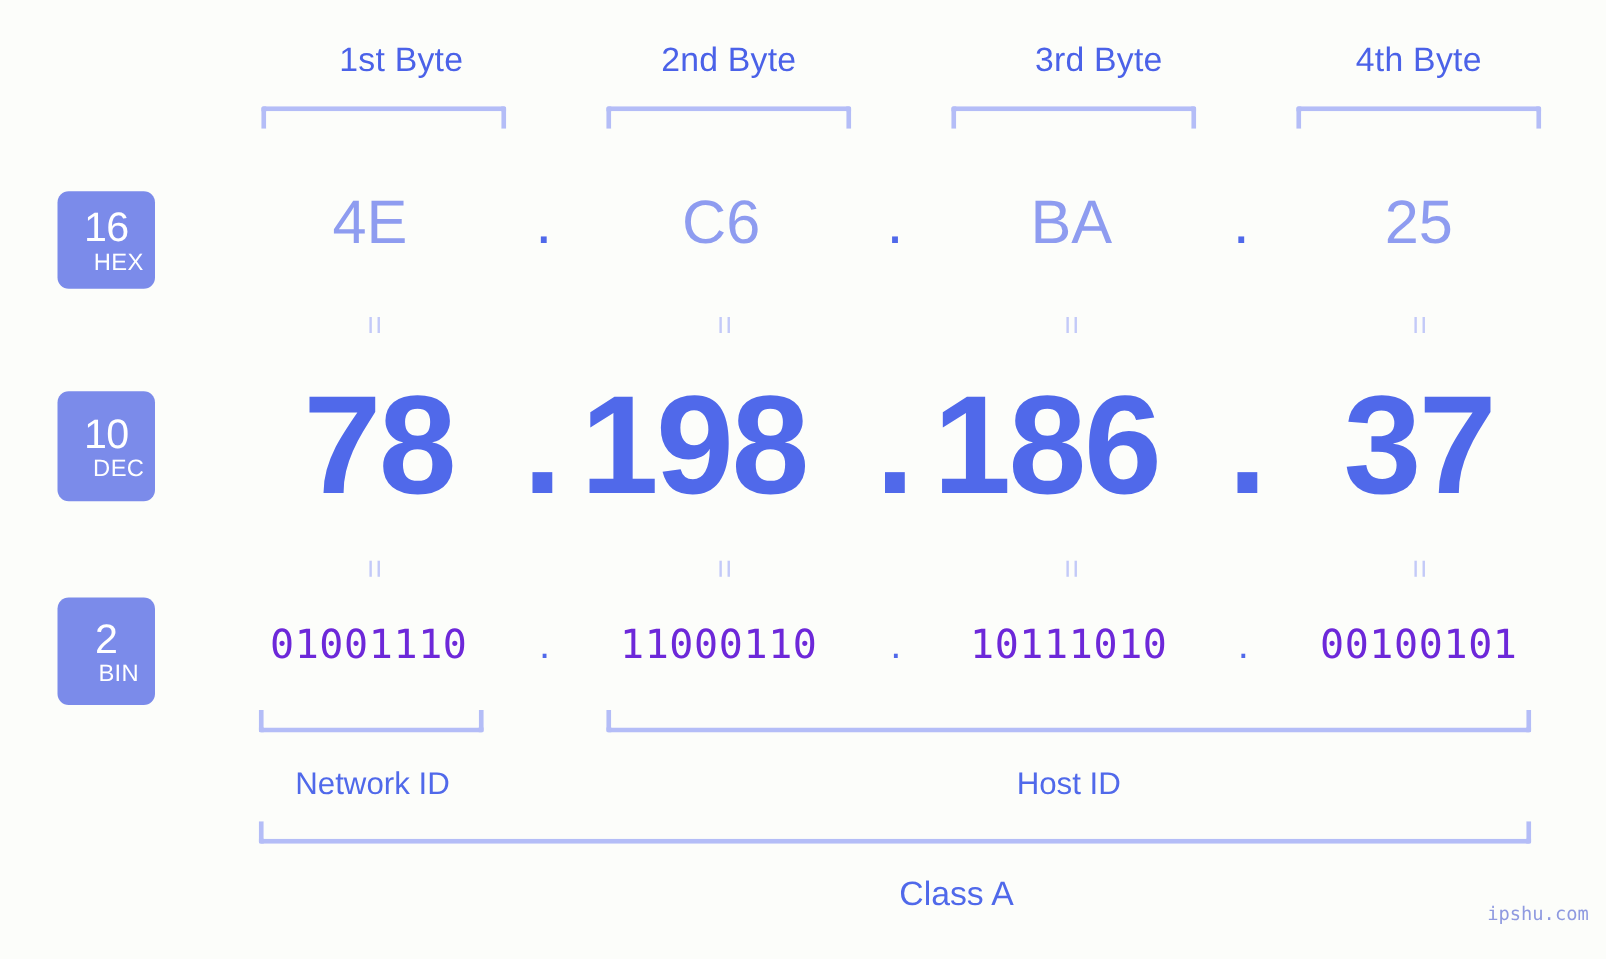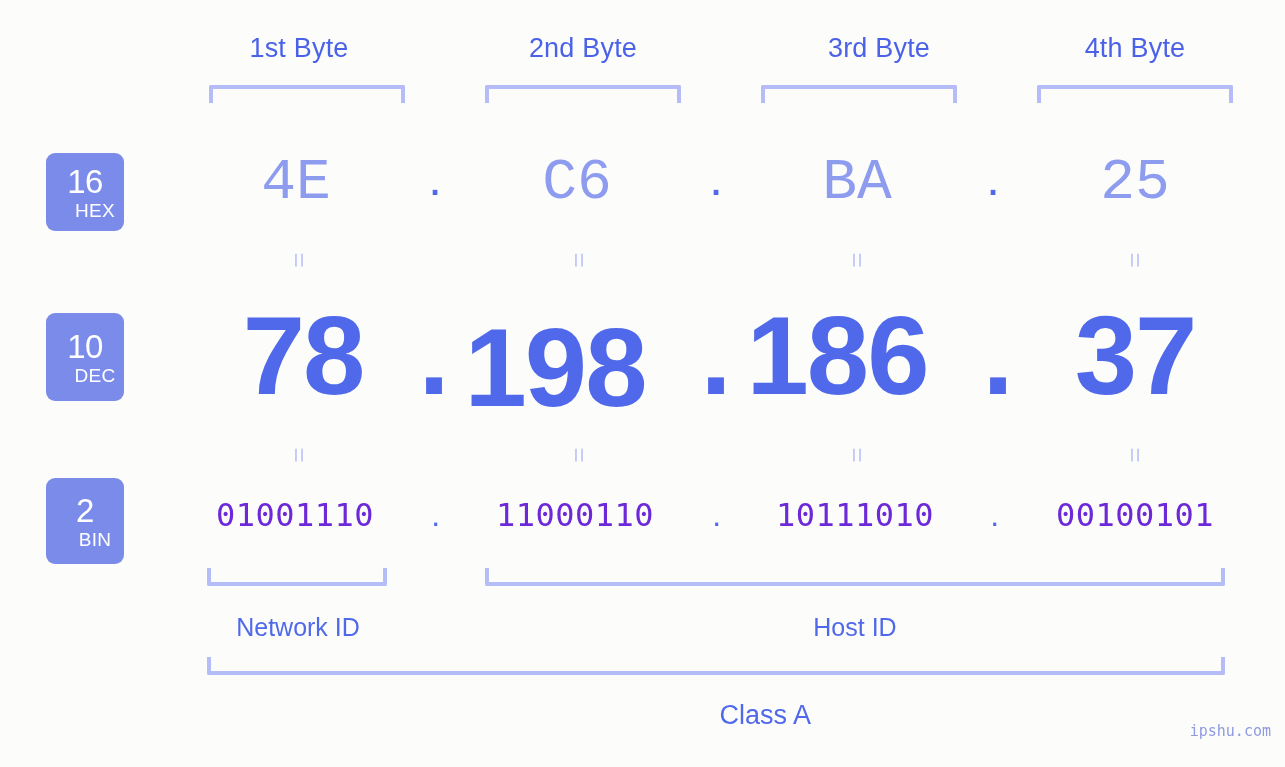--- a/index.html
+++ b/index.html
@@ -88,23 +88,23 @@
   .val-cell {
     position: absolute;
     text-align: center;
     white-space: nowrap;
     line-height: 1;
   }
 
   .hex-row .val-cell {
     top: 154px;
     width: 200px;
-    font-size: 58px;
+    font-size: 49px;
     color: #8e9cf0;
-    font-family: Liberation Mono, monospace;
+    font-family: Liberation Sans, sans-serif;
     font-weight: 400;
   }
   .hex-row .sep {
     top: 154px;
     width: 40px;
     font-size: 49px;
     color: #5069ea;
     font-family: "Liberation Sans", sans-serif;
   }
 
@@ -182,21 +182,21 @@
     color: #8f9ae0;
     font-family: "DejaVu Sans Mono", monospace;
     letter-spacing: 0px;
   }
 </style>
 </head>
 <body>
 
 <div id="stage">
 
-  <div class="byte-label" style="left:199px;">1st Byte</div>
+  <div class="byte-label" style="left:221px;">1st Byte</div>
   <div class="byte-label" style="left:483px;">2nd Byte</div>
   <div class="byte-label" style="left:779px;">3rd Byte</div>
   <div class="byte-label" style="left:1035px;">4th Byte</div>
 
   <div class="bracket-top" style="left:209px;  top:85px; width:196px;"></div>
   <div class="bracket-top" style="left:485px;  top:85px; width:196px;"></div>
   <div class="bracket-top" style="left:761px;  top:85px; width:196px;"></div>
   <div class="bracket-top" style="left:1037px; top:85px; width:196px;"></div>
 
   <div class="base-badge" style="top:153px; height:78px;">
@@ -223,21 +223,21 @@
   </div>
 
   <div class="eq-mark" style="left:285px;  top:247px;">=</div>
   <div class="eq-mark" style="left:565px;  top:247px;">=</div>
   <div class="eq-mark" style="left:843px;  top:247px;">=</div>
   <div class="eq-mark" style="left:1121px; top:247px;">=</div>
 
   <div class="dec-row">
     <div class="val-cell" style="left:198px;">78</div>
     <div class="val-cell sep" style="left:413px;">.</div>
-    <div class="val-cell" style="left:450px;margin-top:12px;">198</div>
+    <div class="val-cell" style="left:450px;">198</div>
     <div class="val-cell sep" style="left:695px;">.</div>
     <div class="val-cell" style="left:732px;">186</div>
     <div class="val-cell sep" style="left:977px;">.</div>
     <div class="val-cell" style="left:1030px;">37</div>
   </div>
 
   <div class="eq-mark" style="left:285px;  top:442px;">=</div>
   <div class="eq-mark" style="left:565px;  top:442px;">=</div>
   <div class="eq-mark" style="left:843px;  top:442px;">=</div>
   <div class="eq-mark" style="left:1121px; top:442px;">=</div>

